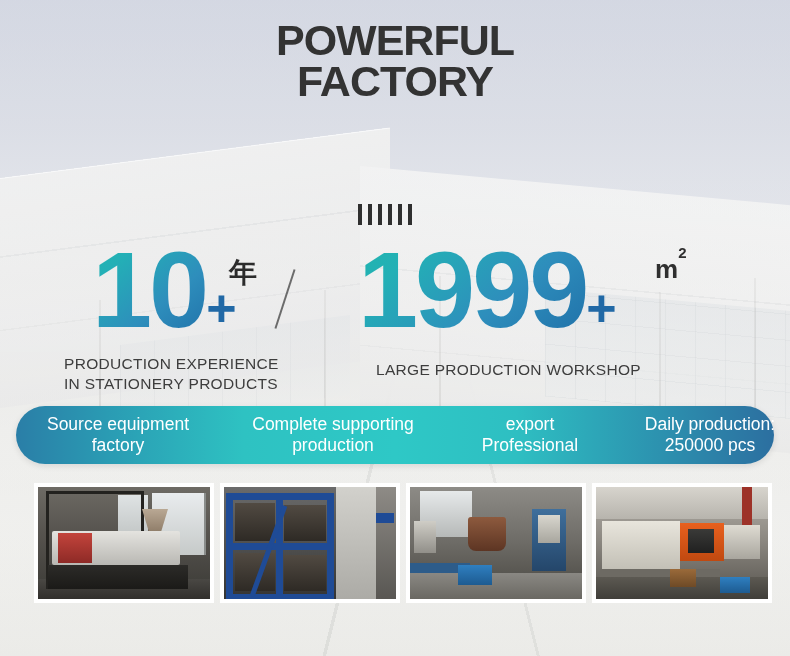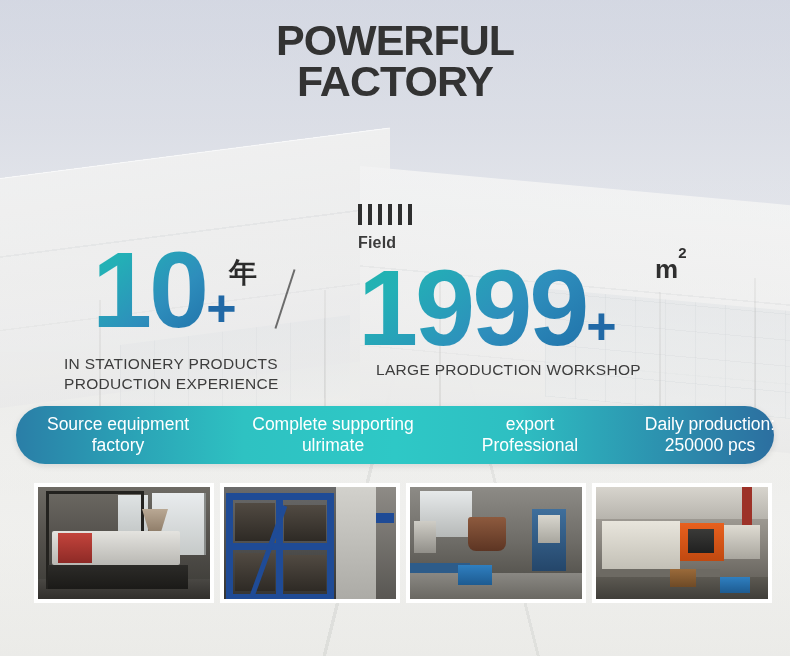--- a/index.html
+++ b/index.html
@@ -284,35 +284,34 @@
   <div class="stats">
 
     <div class="stat" style="left:92px;top:38px;">
       <div class="bignum" style="margin-top:2px;">
         <span class="num">10</span>
         <span class="plus">+</span>
       </div>
     </div>
     <div class="unit-cn" style="left:229px;top:58px;">年</div>
     <div class="caption" style="position:absolute;left:64px;top:158px;">
+      <div>PRODUCTION EXPERIENCE</div>
       <div>IN STATIONERY PRODUCTS</div>
-      <div>PRODUCTION EXPERIENCE</div>
     </div>
 
     <div class="ticks" style="position:absolute;left:358px;top:8px;">
       <i></i>
         <i></i>
         <i></i>
         <i></i>
         <i></i>
         <i></i>
     </div>
 
     <div class="stat" style="left:358px;top:38px;">
-      <div class="eyebrow">Field</div>
       <div class="bignum" style="margin-top:2px;">
         <span class="num">1999</span>
         <span class="plus">+</span>
       </div>
     </div>
     <div class="unit-m2" style="left:655px;top:58px;"><span>m</span><sup>2</sup></div>
     <div class="caption" style="position:absolute;left:376px;top:164px;">
       <div>LARGE PRODUCTION WORKSHOP</div>
     </div>
   </div>
@@ -320,21 +319,21 @@
   <div class="slash"></div>
 
   <div class="pill">
     <div class="cell c1">
       <div>Source equipment</div>
       <div>factory</div>
     </div>
     <div class="sep"></div>
     <div class="cell c2">
       <div>Complete supporting</div>
-      <div>ulrimate</div>
+      <div>production</div>
     </div>
     <div class="sep"></div>
     <div class="cell c3">
       <div>export</div>
       <div>Professional</div>
     </div>
     <div class="sep"></div>
     <div class="cell c4">
       <div>Daily production:</div>
       <div>250000 pcs</div>

